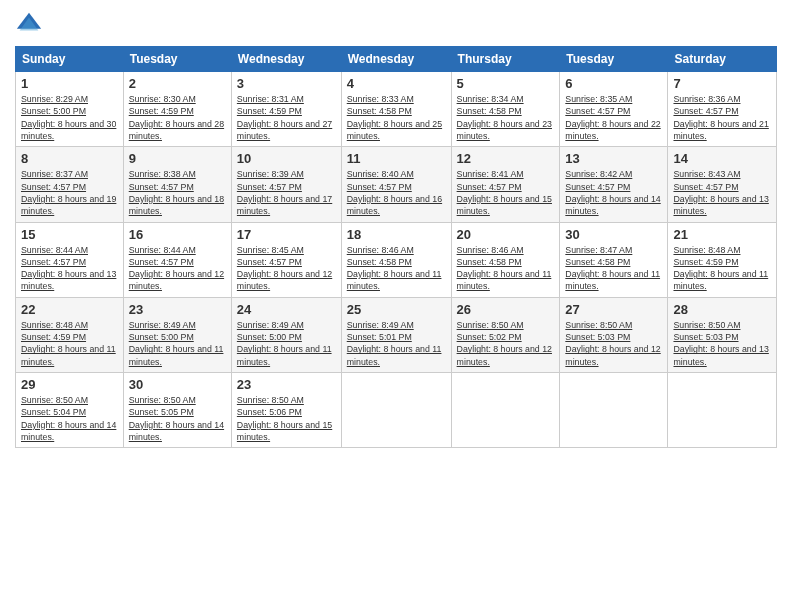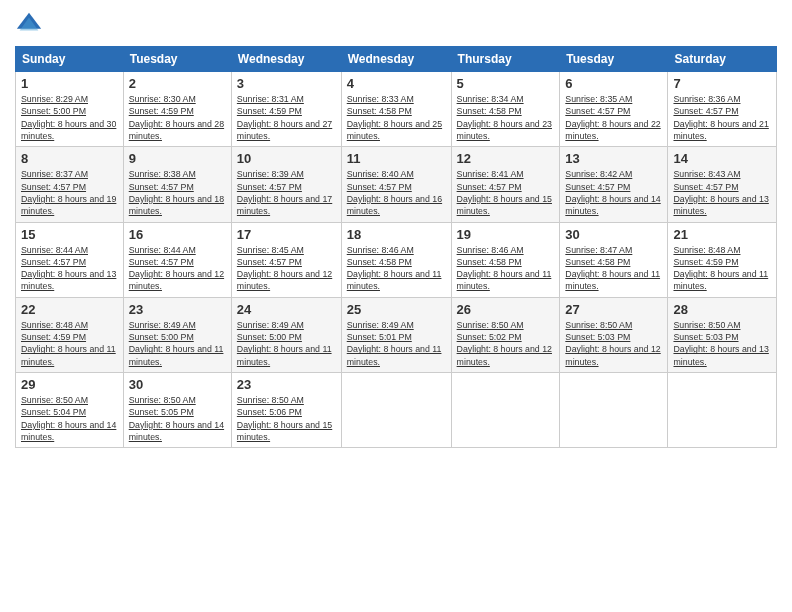--- a/index.html
+++ b/index.html
@@ -192,21 +192,21 @@
         </td>
           <td>
           <span class="day-num">17</span>
           <span class="day-info">Sunrise: 8:45 AM<br>Sunset: 4:57 PM<br>Daylight: 8 hours and 12 minutes.</span>
         </td>
           <td>
           <span class="day-num">18</span>
           <span class="day-info">Sunrise: 8:46 AM<br>Sunset: 4:58 PM<br>Daylight: 8 hours and 11 minutes.</span>
         </td>
           <td>
-          <span class="day-num">19</span>
+          <span class="day-num">20</span>
           <span class="day-info">Sunrise: 8:46 AM<br>Sunset: 4:58 PM<br>Daylight: 8 hours and 11 minutes.</span>
         </td>
           <td>
           <span class="day-num">30</span>
           <span class="day-info">Sunrise: 8:47 AM<br>Sunset: 4:58 PM<br>Daylight: 8 hours and 11 minutes.</span>
         </td>
           <td>
           <span class="day-num">21</span>
           <span class="day-info">Sunrise: 8:48 AM<br>Sunset: 4:59 PM<br>Daylight: 8 hours and 11 minutes.</span>
         </td>

